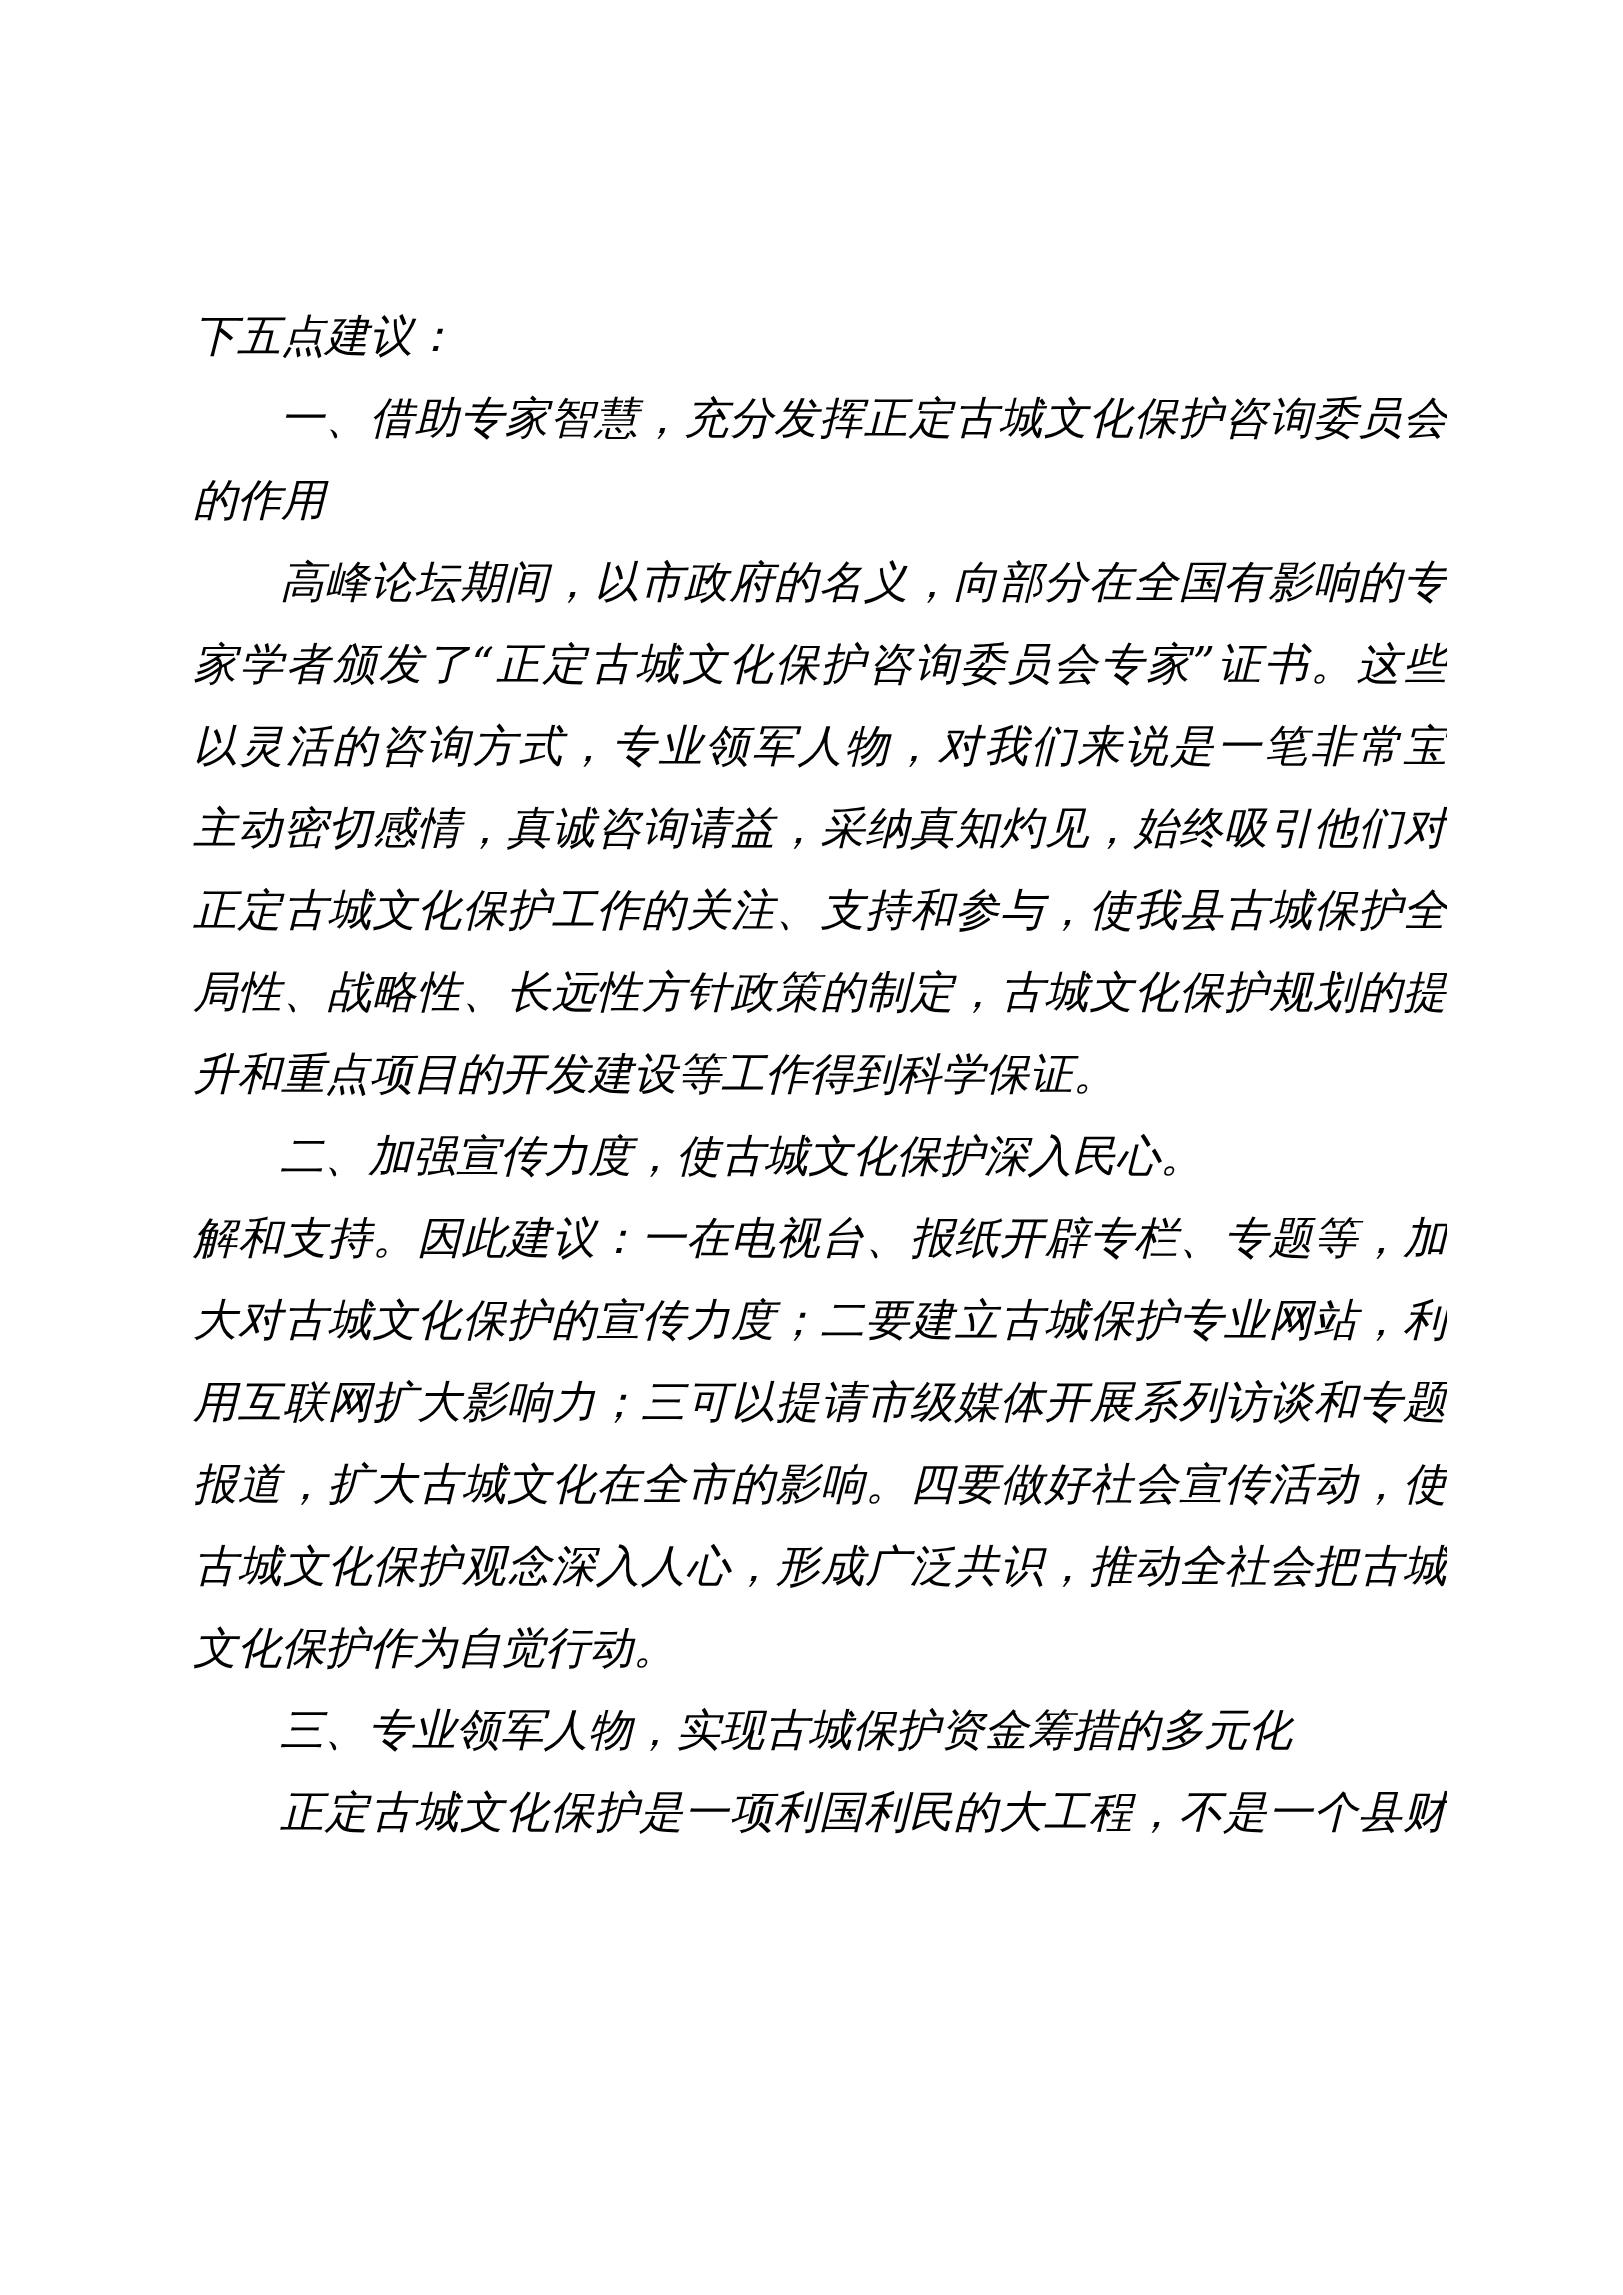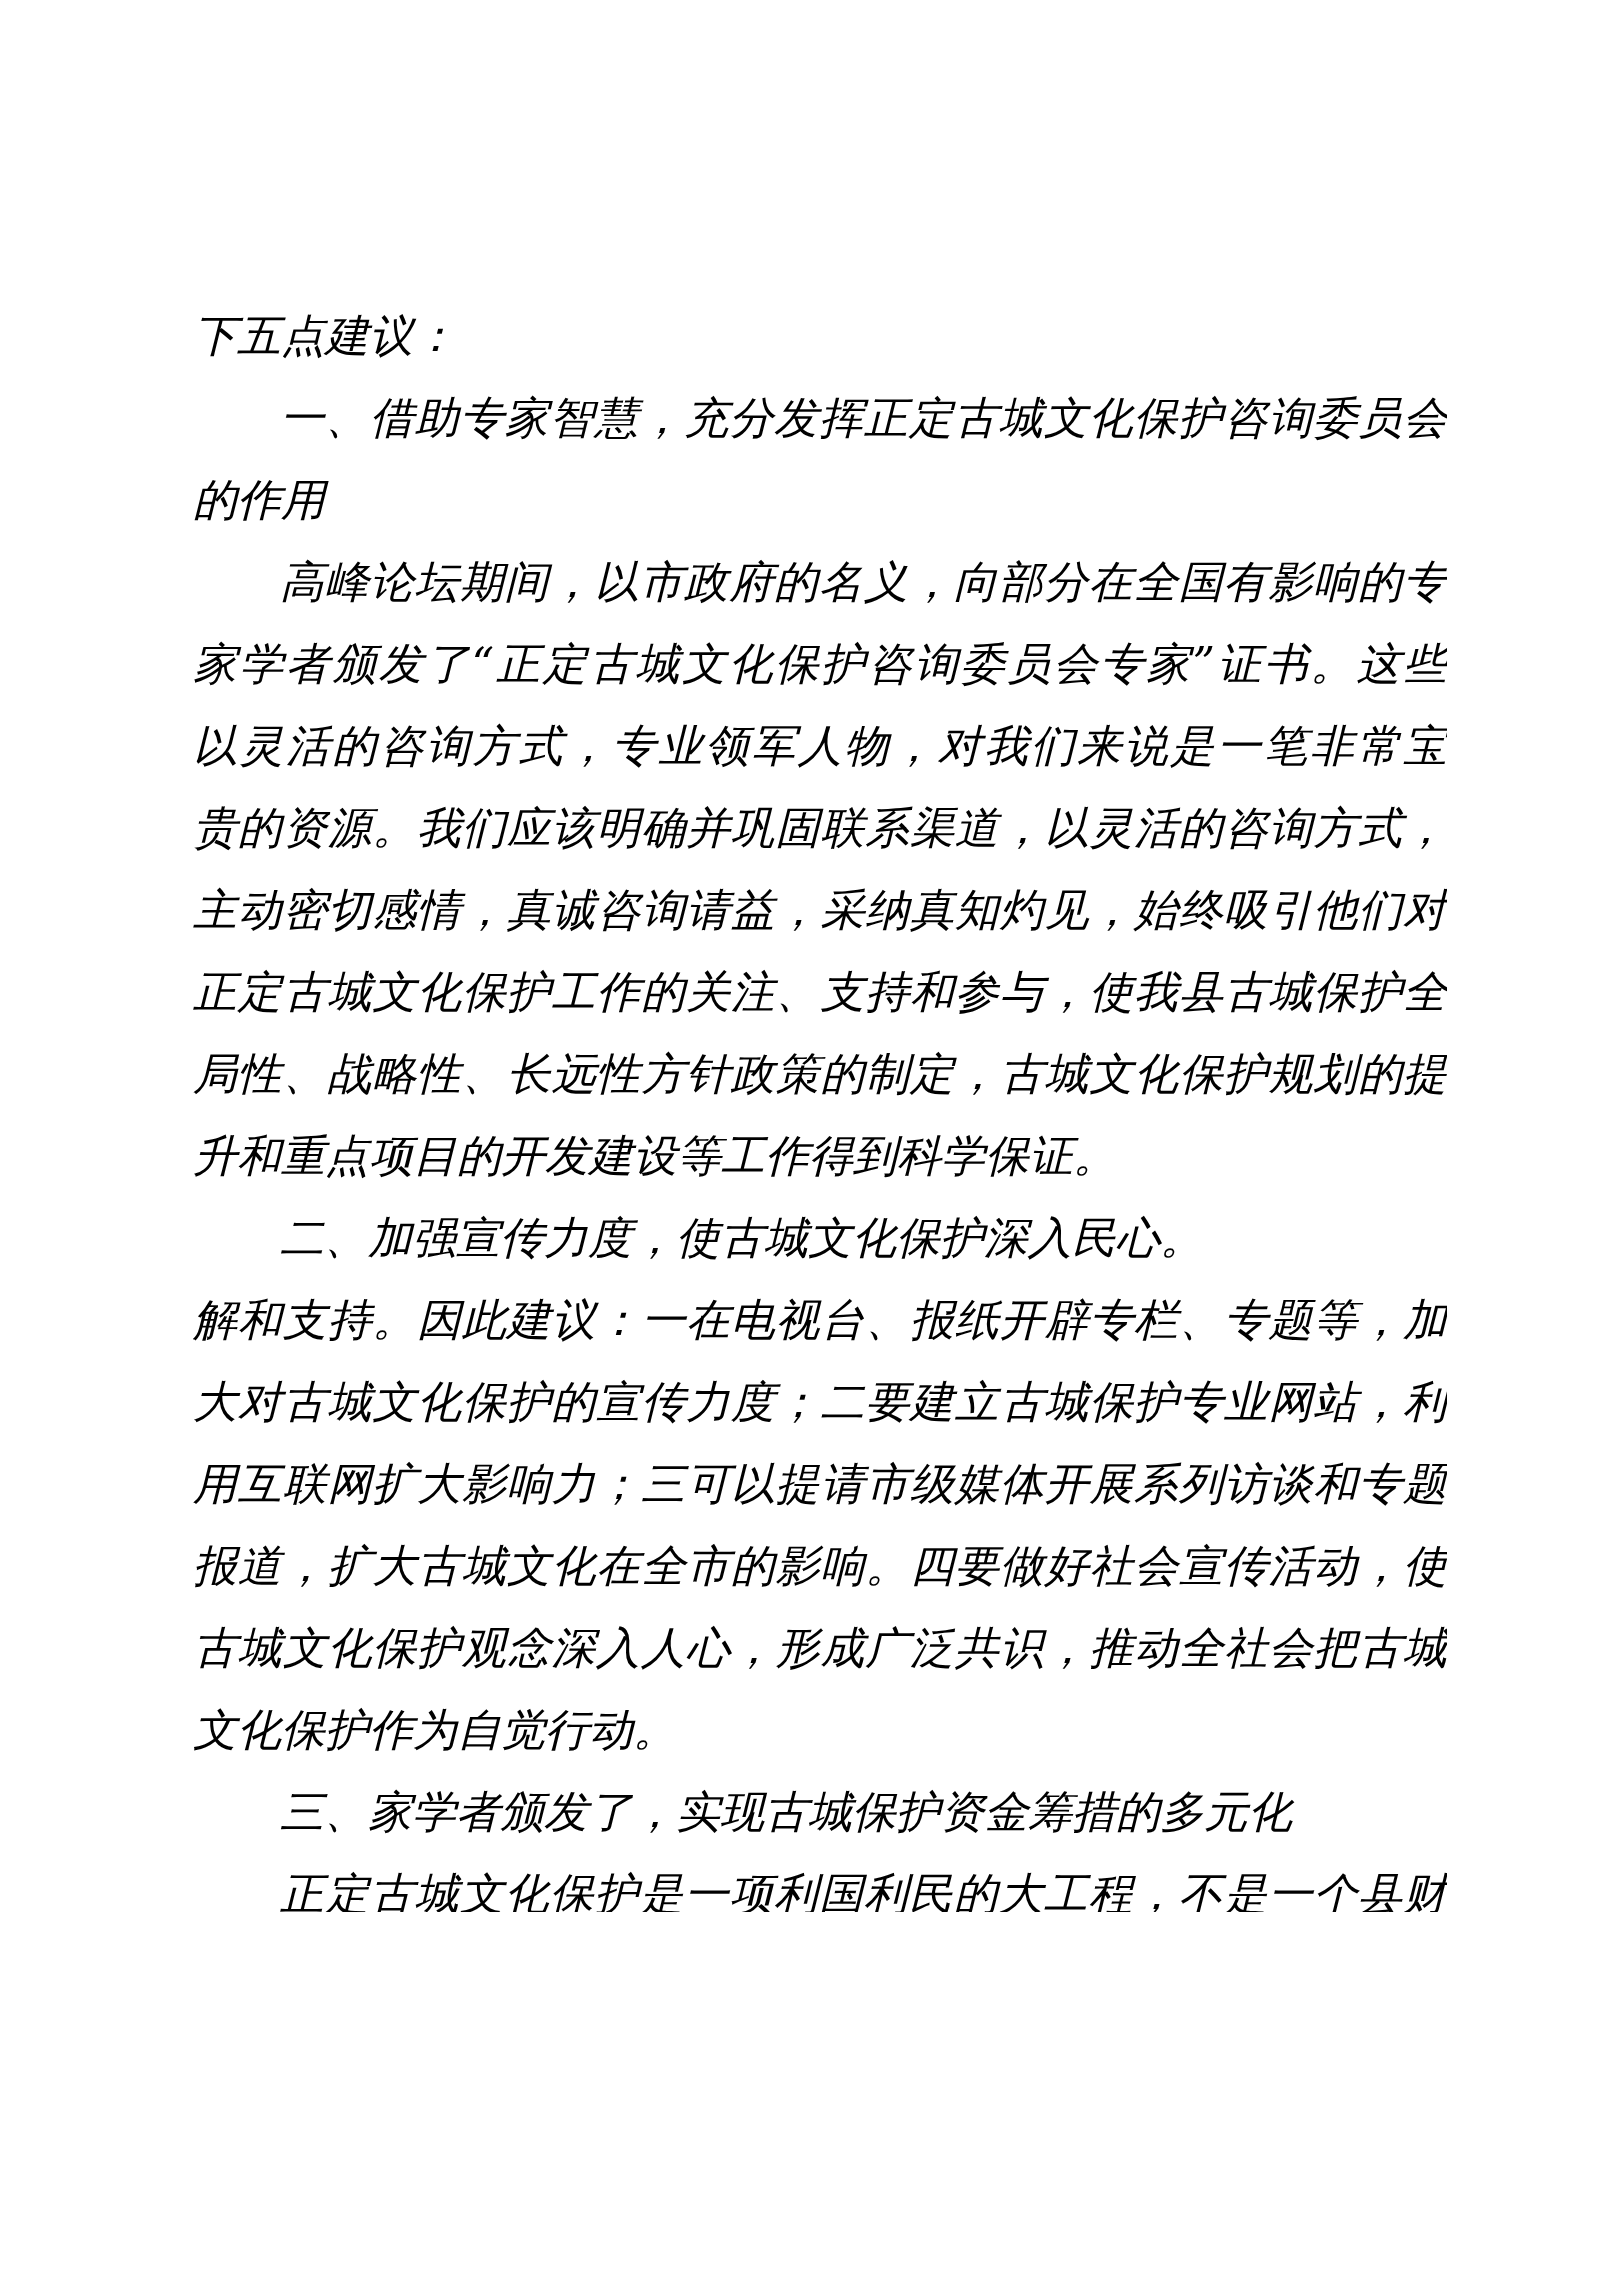--- a/index.html
+++ b/index.html
@@ -56,30 +56,29 @@
 <body>
 
 <div class="page">
   <div class="text-area">
       <div class="line">下五点建议：</div>
       <div class="line justify indent">一、借助专家智慧，充分发挥正定古城文化保护咨询委员会</div>
       <div class="line">的作用</div>
       <div class="line justify indent">高峰论坛期间，以市政府的名义，向部分在全国有影响的专</div>
       <div class="line justify">家学者颁发了“正定古城文化保护咨询委员会专家”证书。这些</div>
       <div class="line justify">以灵活的咨询方式，专业领军人物，对我们来说是一笔非常宝</div>
-      <div class="line justify">贵的资源。我们应该明确并巩固联系渠道，以灵活的咨询方式，</div>
       <div class="line justify">主动密切感情，真诚咨询请益，采纳真知灼见，始终吸引他们对</div>
       <div class="line justify">正定古城文化保护工作的关注、支持和参与，使我县古城保护全</div>
       <div class="line justify">局性、战略性、长远性方针政策的制定，古城文化保护规划的提</div>
       <div class="line">升和重点项目的开发建设等工作得到科学保证。</div>
       <div class="line indent">二、加强宣传力度，使古城文化保护深入民心。</div>
       <div class="line justify">解和支持。因此建议：一在电视台、报纸开辟专栏、专题等，加</div>
       <div class="line justify">大对古城文化保护的宣传力度；二要建立古城保护专业网站，利</div>
       <div class="line justify">用互联网扩大影响力；三可以提请市级媒体开展系列访谈和专题</div>
       <div class="line justify">报道，扩大古城文化在全市的影响。四要做好社会宣传活动，使</div>
       <div class="line justify">古城文化保护观念深入人心，形成广泛共识，推动全社会把古城</div>
       <div class="line">文化保护作为自觉行动。</div>
-      <div class="line indent">三、家学者颁发了，实现古城保护资金筹措的多元化</div>
+      <div class="line indent">三、专业领军人物，实现古城保护资金筹措的多元化</div>
       <div class="line justify indent">正定古城文化保护是一项利国利民的大工程，不是一个县财</div>
     </div>
   <div class="footer">第1页 共1页</div>
 </div>
 
 
 </body></html>

